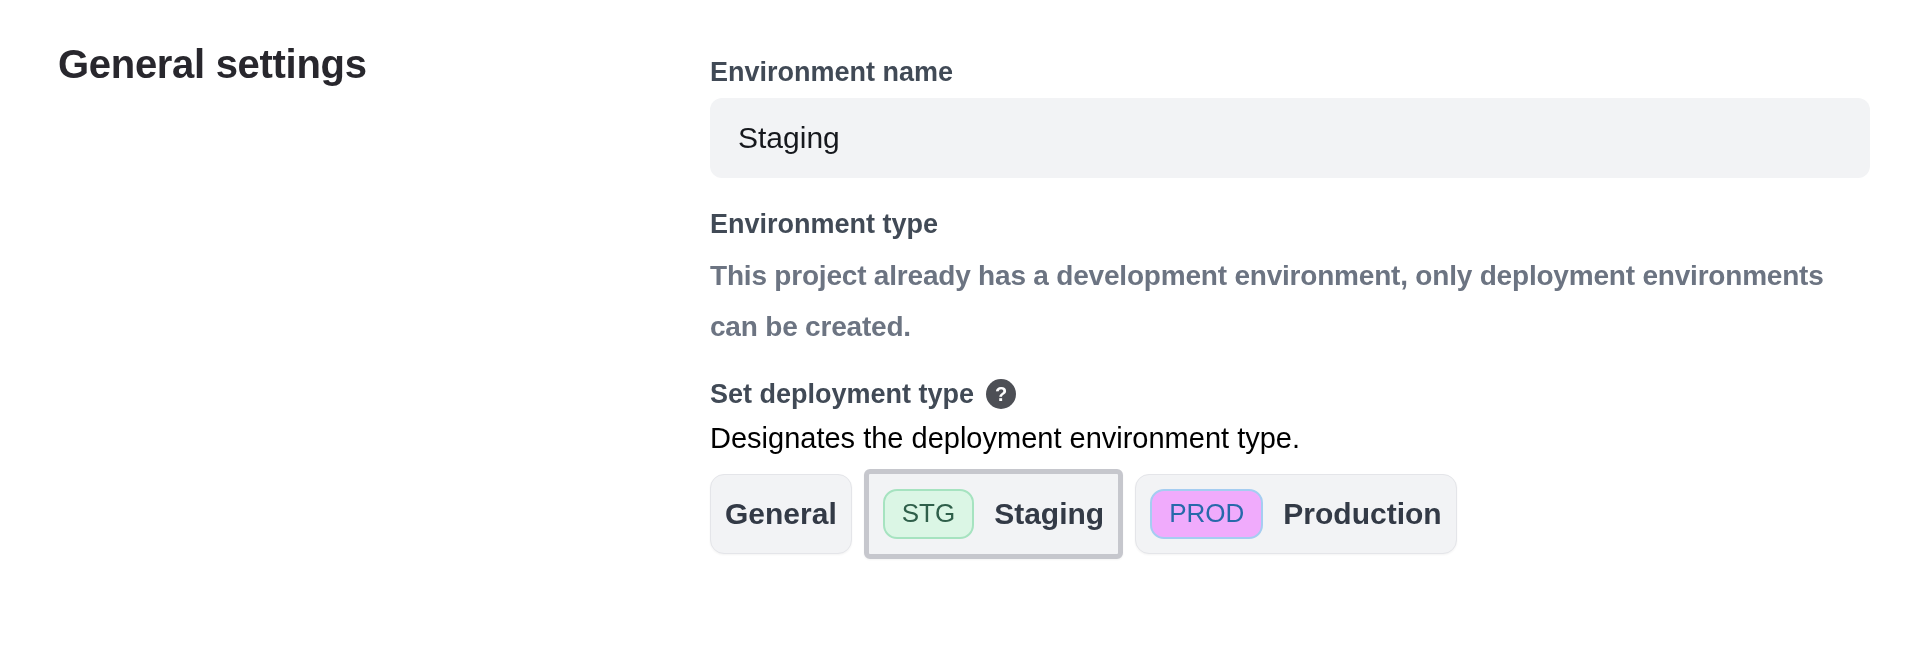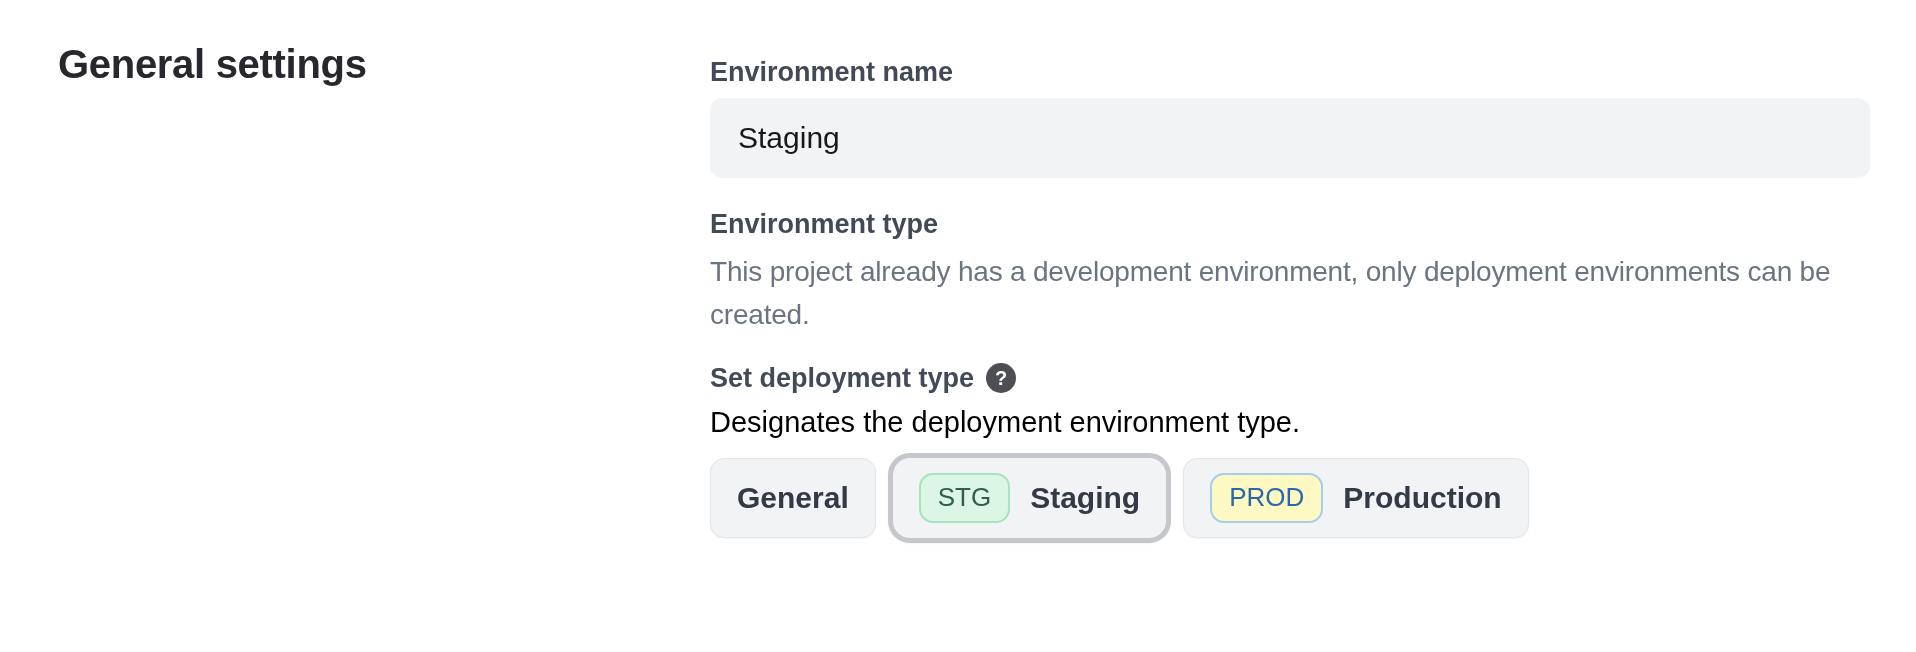--- a/index.html
+++ b/index.html
@@ -37,22 +37,23 @@
     font-family:"Liberation Sans", sans-serif;
     font-size:30px; color:#16181d;
   }
   .field-group { margin-bottom:30px;margin-top:12px; }
   .field-group.tight { margin-bottom:0; }
 
   .help-text {
     margin:10px 0 0 0;
     max-width:1165px;
     font-size:28px; letter-spacing:-0.2px;
-    line-height:43px;
+    line-height:51px;
     color:#6c7482;
+    font-weight:bold;
   }
 
   .label-row {
     margin-top:26px;
     display:flex; align-items:center; gap:12px;
   }
   .label-row .field-label { margin:0; }
   .help-icon {
     width:30px; height:30px; border-radius:50%;
     background:#4d4f55; color:#ffffff;
@@ -68,45 +69,45 @@
     color:#000000;
   }
 
   .options-row {
     margin-top:12px;
     height:92px;
     display:flex; align-items:center; gap:12px;
   }
   .option {
     height:80px;
-    padding:0 26px;
+    padding:0 14px;
     background:#f2f3f5;
     border:1px solid #e4e5e9;
     border-radius:14px;
     display:inline-flex; align-items:center;
     font-family:"Liberation Sans", sans-serif;
     font-size:30px; font-weight:700; color:#333a46;
     box-shadow:0 1px 2px rgba(31,33,40,0.05);
     cursor:pointer;
     box-sizing:border-box;
   }
   .option.selected {
     border:5px solid #c6c7cd;
-    border-radius:22px;
+    border-radius:6px;
     height:90px;
   }
   .badge {
     display:inline-block;
     font-size:26px; font-weight:400; line-height:1.2;
     padding:7px 17px;
     border-radius:14px;
     margin-right:20px;
   }
   .badge-stg  { background:#dbf6e5; border:2px solid #a6e3c0; color:#2f5f4a; }
-  .badge-prod { background:#fef9c3; border:2px solid #a5cdf1; color:#2769aa; }
+  .badge-prod { background:#f0abfc; border:2px solid #a5cdf1; color:#2769aa; }
 </style>
 </head>
 <body>
 
 <div class="page">
   <div class="col-left">
     <h1 class="page-heading">General settings</h1>
   </div>
 
   <div class="col-right">

